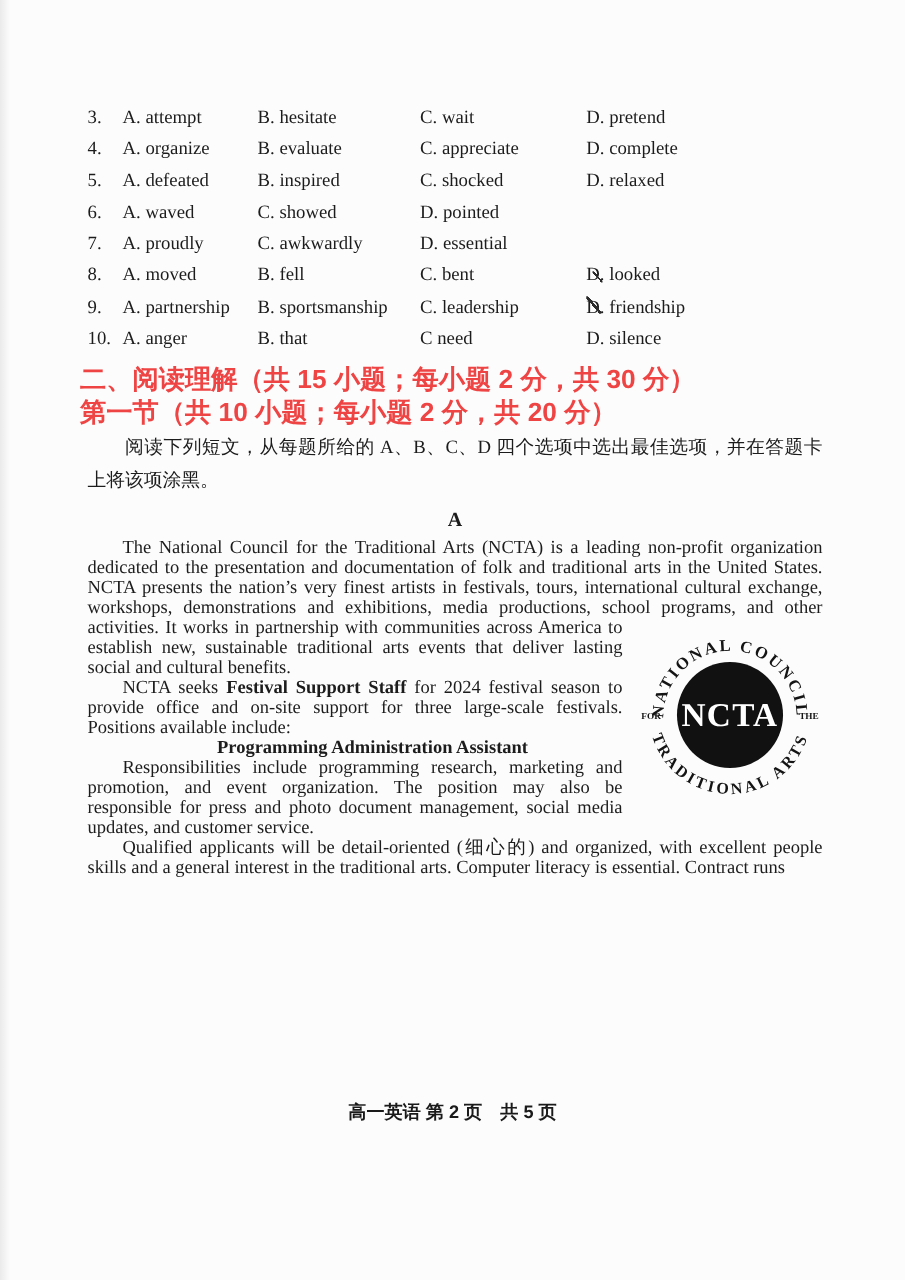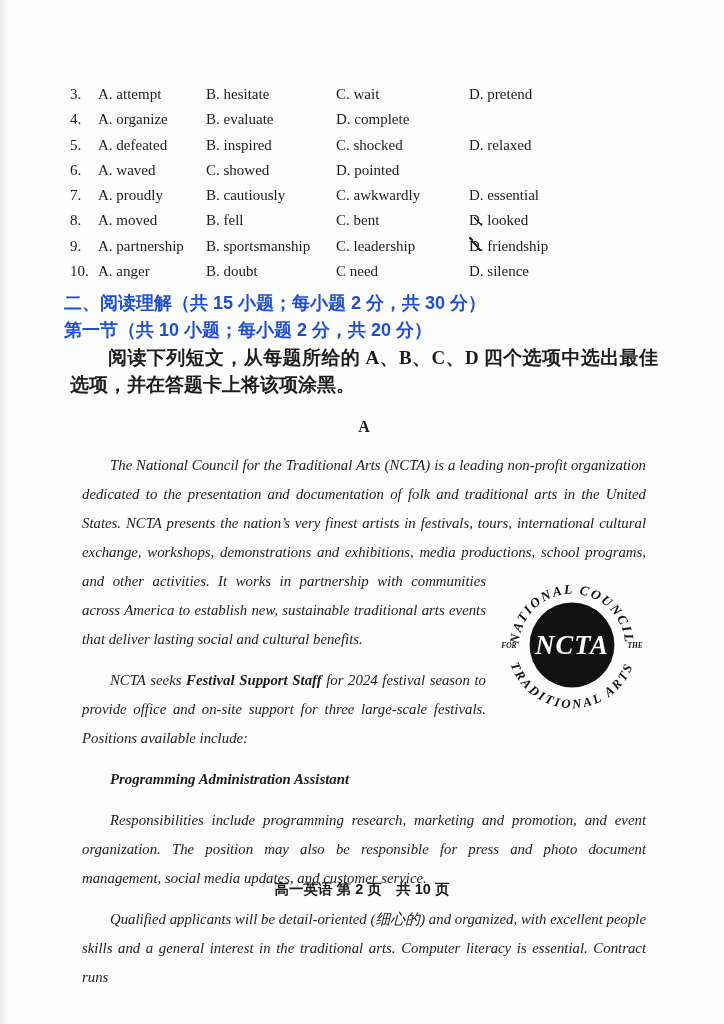--- a/index.html
+++ b/index.html
@@ -42,51 +42,49 @@
     background: linear-gradient(to top right,
       rgba(0,0,0,0) 44%, #2b2b2b 44%, #2b2b2b 56%, rgba(0,0,0,0) 56%);
   }
   .dmark.full { left: 0px; top: 3px; width: 12px; height: 14px; }
   .dmark.tick { left: 5px; top: 9px; width: 8px;  height: 9px;  }
 
   
   .cn-heading {
     font-family: "Liberation Sans", "DejaVu Sans", sans-serif;
     font-weight: bold;
-    font-size: 18px;
+    font-size: 21px;
     line-height: 27px;
     margin: 0 0 0 -6px;
-    color: #1d4ed8;
+    color: #ef4444;
   }
   .instruction {
-    font-size: 19px;
+    font-size: 15px;
     line-height: 26.5px;
     text-indent: 2em;
-    margin: 1px 0 16px 0;
+    margin: 1px 0 6px 0;
     text-align: justify;
-    font-weight: bold;
   }
 
   
   .passage-label {
     text-align: center;
     font-weight: bold;
     font-size: 16px;
     line-height: 25px;
     margin: 2px 0 1px 0;
   }
   .para {
-    margin: 12px;
+    margin: 0;
     text-align: justify;
     text-indent: 28px;
-    line-height: 29px;
+    line-height: 16px;
     font-size: 14.8px;
-    font-style: italic;
-  }
-  .para.bold-line { font-weight: bold; text-align: left; }
+  }
+  .para.bold-line { font-weight: bold; text-align: center; }
 
   
   .logo-float {
     float: right;
     width: 148px;
     height: 152px;
     margin: 2px 0 2px 12px;
     text-indent: 0;
   }
   .logo-float svg { display: block; }
@@ -137,20 +135,21 @@
       <span class="cell">A. attempt</span>
       <span class="cell">B. hesitate</span>
       <span class="cell">C. wait</span>
       <span class="cell">D. pretend</span>
     </div>
 
     <div class="mcq-row">
       <span class="cell">4.</span>
       <span class="cell">A. organize</span>
       <span class="cell">B. evaluate</span>
+      <span class="cell">C. appreciate</span>
       <span class="cell">D. complete</span>
     </div>
 
     <div class="mcq-row">
       <span class="cell">5.</span>
       <span class="cell">A. defeated</span>
       <span class="cell">B. inspired</span>
       <span class="cell">C. shocked</span>
       <span class="cell">D. relaxed</span>
     </div>
@@ -158,21 +157,20 @@
     <div class="mcq-row">
       <span class="cell">6.</span>
       <span class="cell">A. waved</span>
       <span class="cell">C. showed</span>
       <span class="cell">D. pointed</span>
     </div>
 
     <div class="mcq-row">
       <span class="cell">7.</span>
       <span class="cell">A. proudly</span>
-      <span class="cell">B. cautiously</span>
       <span class="cell">C. awkwardly</span>
       <span class="cell">D. essential</span>
     </div>
 
     <div class="mcq-row">
       <span class="cell">8.</span>
       <span class="cell">A. moved</span>
       <span class="cell">B. fell</span>
       <span class="cell">C. bent</span>
       <span class="cell optd-wrap">
@@ -188,21 +186,21 @@
       <span class="cell">C. leadership</span>
       <span class="cell optd-wrap">
         <span>D. friendship</span>
         <i class="dmark full"></i>
       </span>
     </div>
 
     <div class="mcq-row">
       <span class="cell">10.</span>
       <span class="cell">A. anger</span>
-      <span class="cell">B. doubt</span>
+      <span class="cell">B. that</span>
       <span class="cell">C need</span>
       <span class="cell">D. silence</span>
     </div>
 
   </section>
 
   <h3 class="cn-heading">二、阅读理解（共 15 小题；每小题 2 分，共 30 分）</h3>
   <h3 class="cn-heading">第一节（共 10 小题；每小题 2 分，共 20 分）</h3>
   <p class="instruction">阅读下列短文，从每题所给的 A、B、C、D 四个选项中选出最佳选项，并在答题卡上将该项涂黑。</p>
 
@@ -239,15 +237,15 @@
     </p>
 
     <p class="para bold-line">Programming Administration Assistant</p>
 
 
     <p class="para">Responsibilities include programming research, marketing and promotion, and event organization. The position may also be responsible for press and photo document management, social media updates, and customer service.</p>
 
     <p class="para">Qualified applicants will be detail-oriented (细心的) and organized, with excellent people skills and a general interest in the traditional arts. Computer literacy is essential. Contract runs</p>
   </div>
 
-  <div class="footer">高一英语 第 2 页　共 10 页</div>
+  <div class="footer">高一英语 第 2 页　共 5 页</div>
 
 </div>
 
 </body></html>

